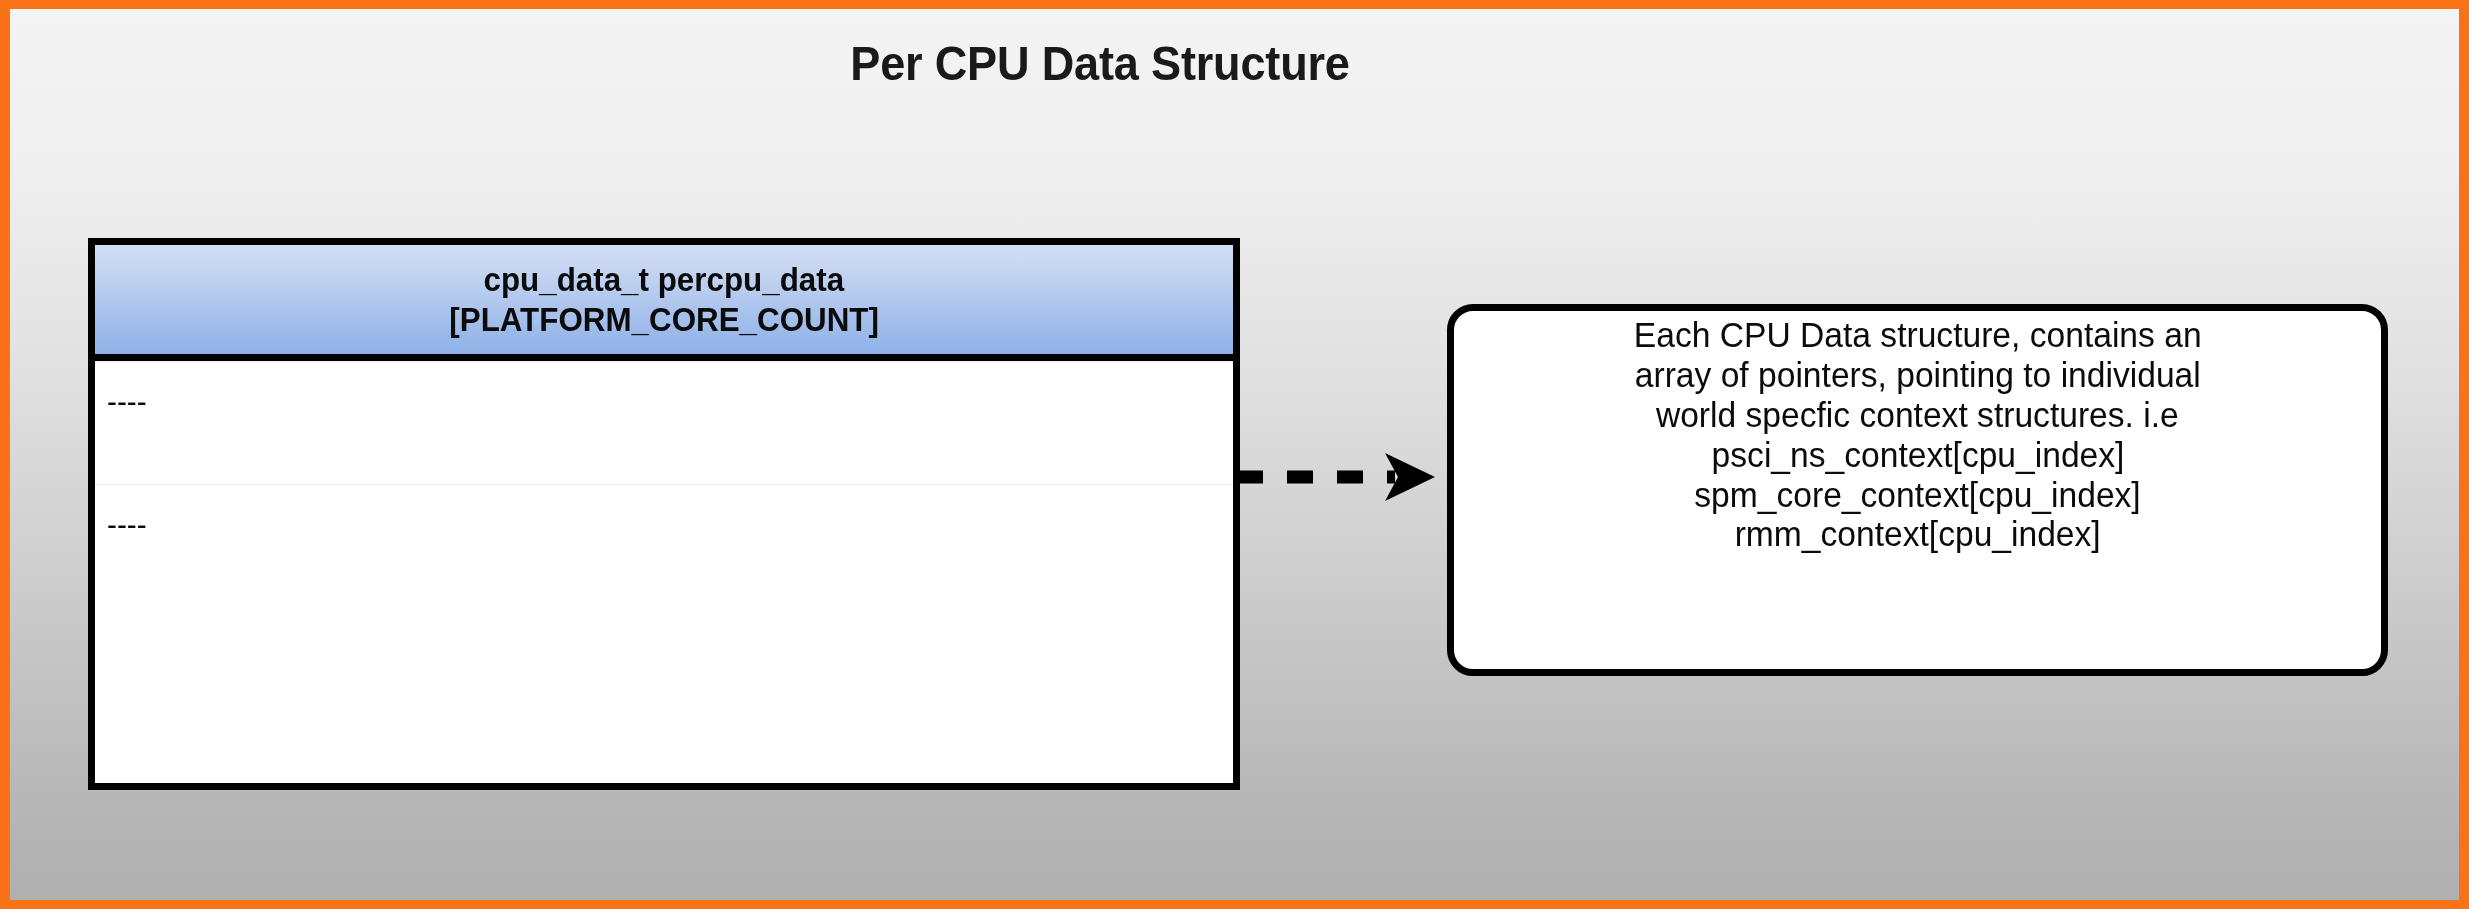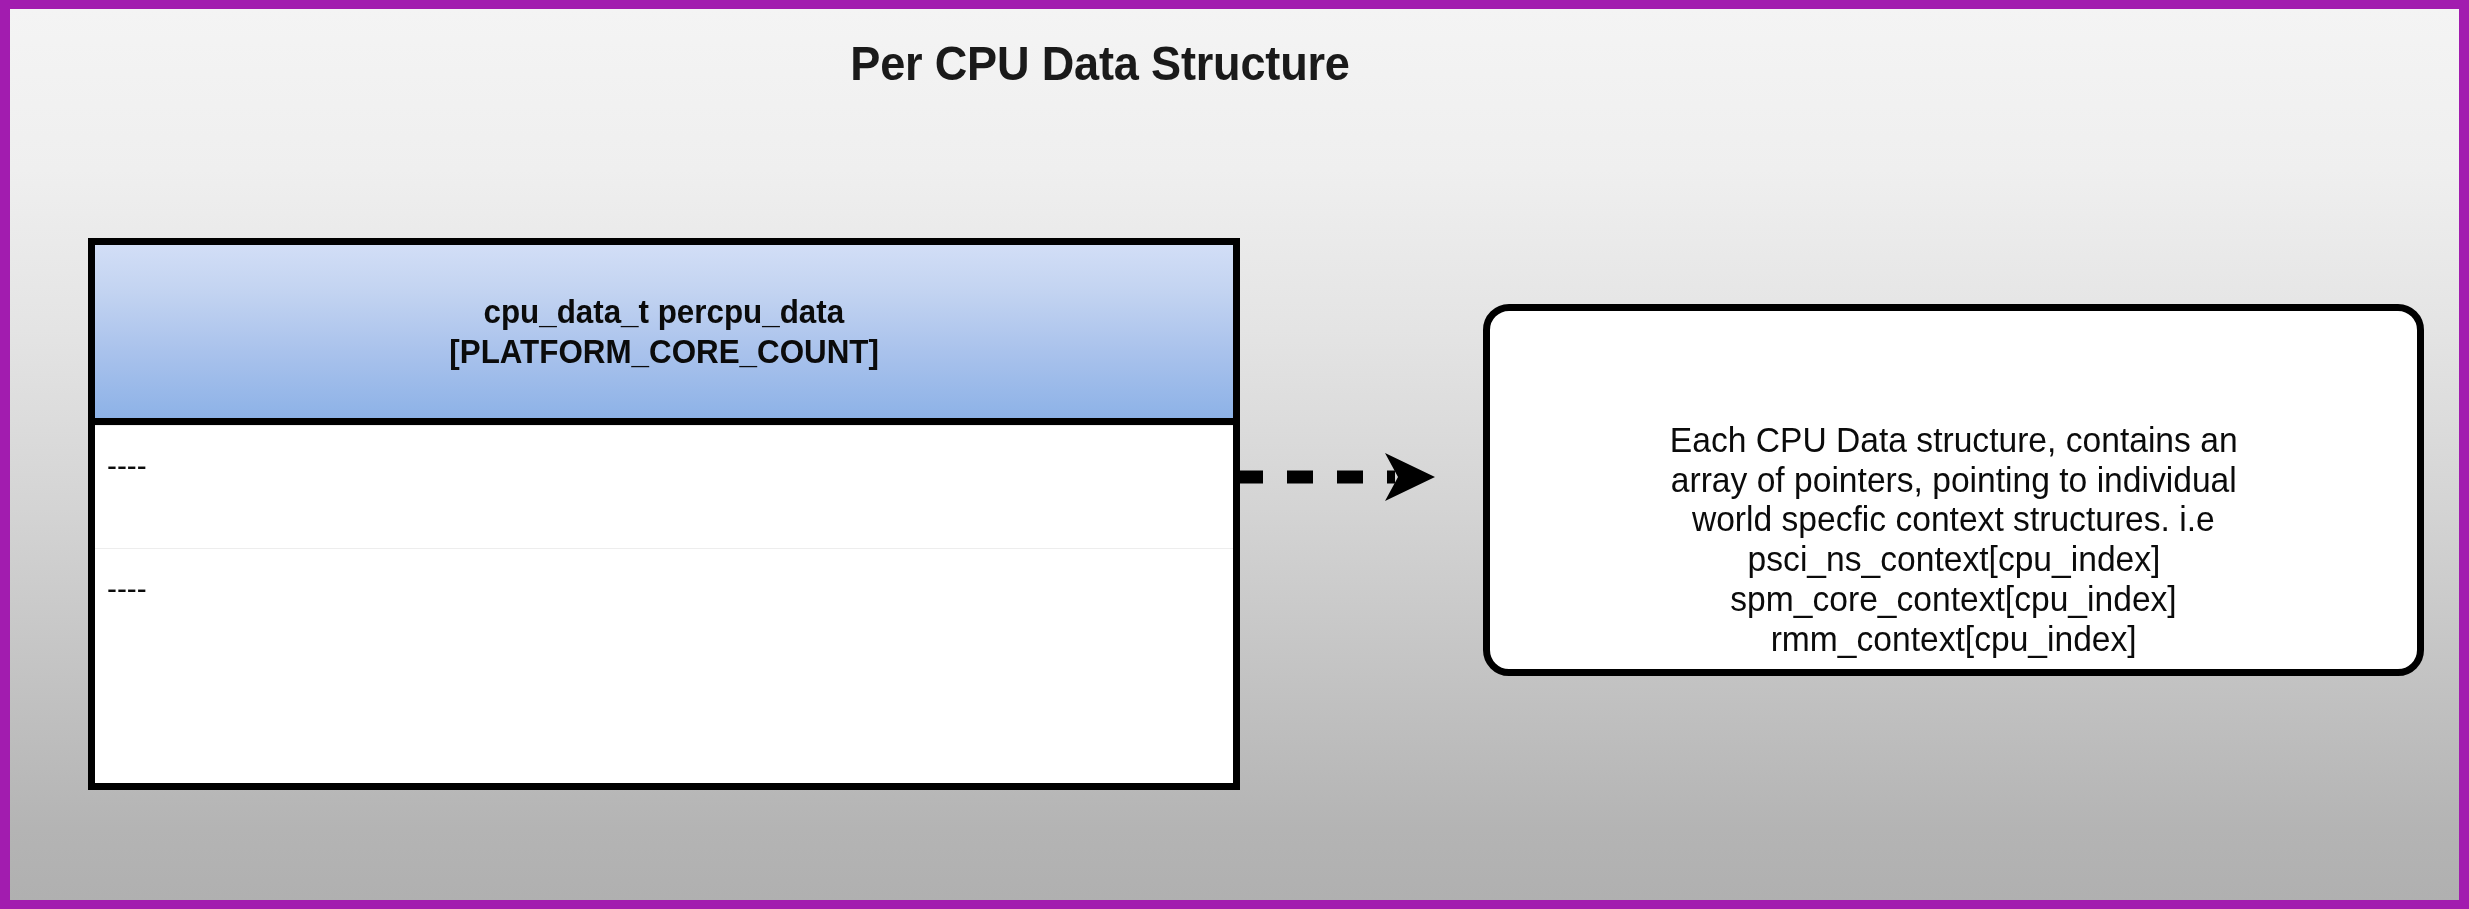--- a/index.html
+++ b/index.html
@@ -11,21 +11,21 @@
   body {
     font-family: "Liberation Sans", "DejaVu Sans", sans-serif;
   }
 
   
   #canvas {
     position: relative;
     width: 2469px;
     height: 909px;
     overflow: hidden;
-    background: #a21caf;   
+    background: #f97316;   
     box-sizing: border-box;
   }
 
   #stage {
     position: absolute;
     left: 10px;
     top: 9px;
     width: 2449px;
     height: 891px;
     background: linear-gradient(180deg,
@@ -63,21 +63,21 @@
     top: 229px;
     width: 1152px;
     height: 552px;
     border: 7px solid #000000;
     background: #ffffff;
     box-sizing: border-box;
   }
 
   #table-header {
     position: relative;
-    height: 180px;
+    height: 116px;
     box-sizing: border-box;
     border-bottom: 7px solid #000000;
     background: linear-gradient(180deg, #d2def6 0%, #c2d3f1 28%, #a9c2ec 62%, #8db2e7 100%);
     display: flex;
     flex-direction: column;
     align-items: center;
     justify-content: center;
     overflow: hidden;
   }
   #table-header .hdr-line {
@@ -138,23 +138,22 @@
     top: 295px;
     width: 941px;
     height: 372px;
     border: 7px solid #000000;
     border-radius: 26px;
     background: #ffffff;
     box-sizing: border-box;
     display: flex;
     flex-direction: column;
     align-items: center;
-    justify-content: flex-end;
-    padding: 4px 18px 10px 18px;
-    margin-left: 36px;
+    justify-content: flex-start;
+    padding: 4px 18px 4px 18px;
   }
   #callout .note-line {
     font-size: 35px;
     line-height: 1.14;
     color: #0b0b0b;
     text-align: center;
     white-space: nowrap;
     transform: scaleX(0.96);
   }
 </style>

